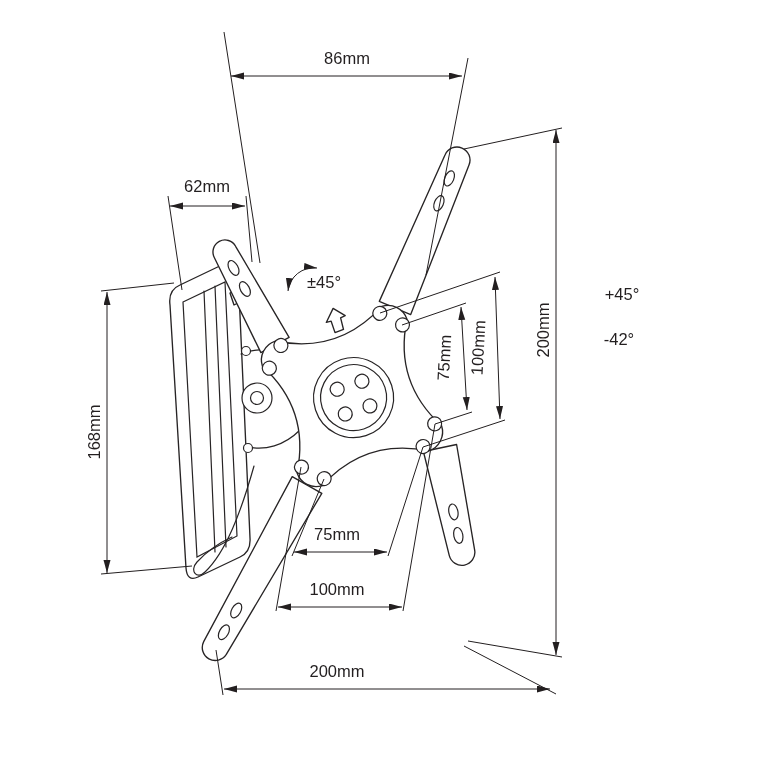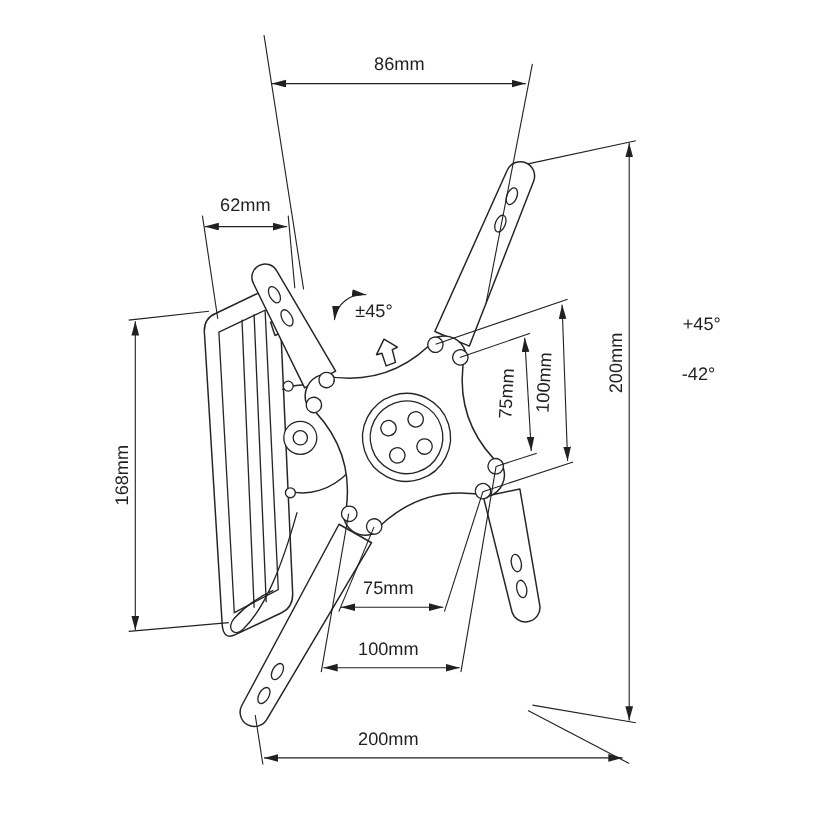--- a/index.html
+++ b/index.html
@@ -1,17 +1,17 @@
 <!DOCTYPE html>
 <html><head>
 <meta charset="utf-8">
 <style>
   html,body{margin:0;padding:0;background:#ffffff;}
   .canvas{position:relative;width:644px;height:760px;background:#ffffff;overflow:hidden;
-          font-family:"Liberation Sans",sans-serif;margin-left:16px;}
+          font-family:"Liberation Sans",sans-serif;}
   svg{display:block;}
   svg text{font-family:"Liberation Sans",sans-serif;font-size:16.5px;fill:#231f20;}
   .part{stroke:#272425;stroke-width:1.35;fill:#ffffff;stroke-linejoin:round;stroke-linecap:round;}
   .part-line{stroke:#272425;stroke-width:1.2;fill:none;stroke-linecap:round;}
   .hole{stroke:#272425;stroke-width:1.2;fill:#ffffff;}
   .ext{stroke:#231f20;stroke-width:1;fill:none;}
   .dim{stroke:#231f20;stroke-width:1;fill:none;}
 </style>
 </head>
 <body>

